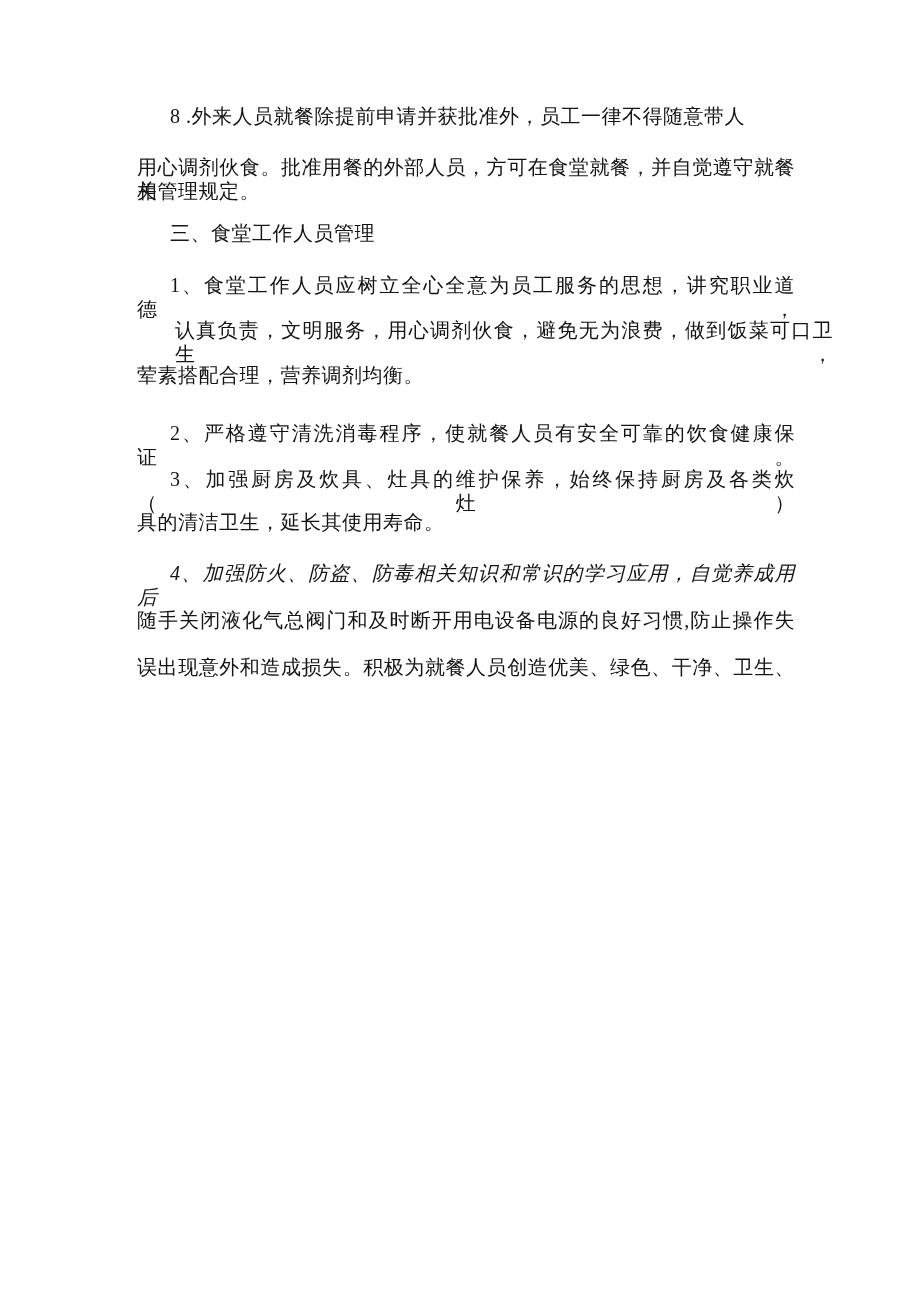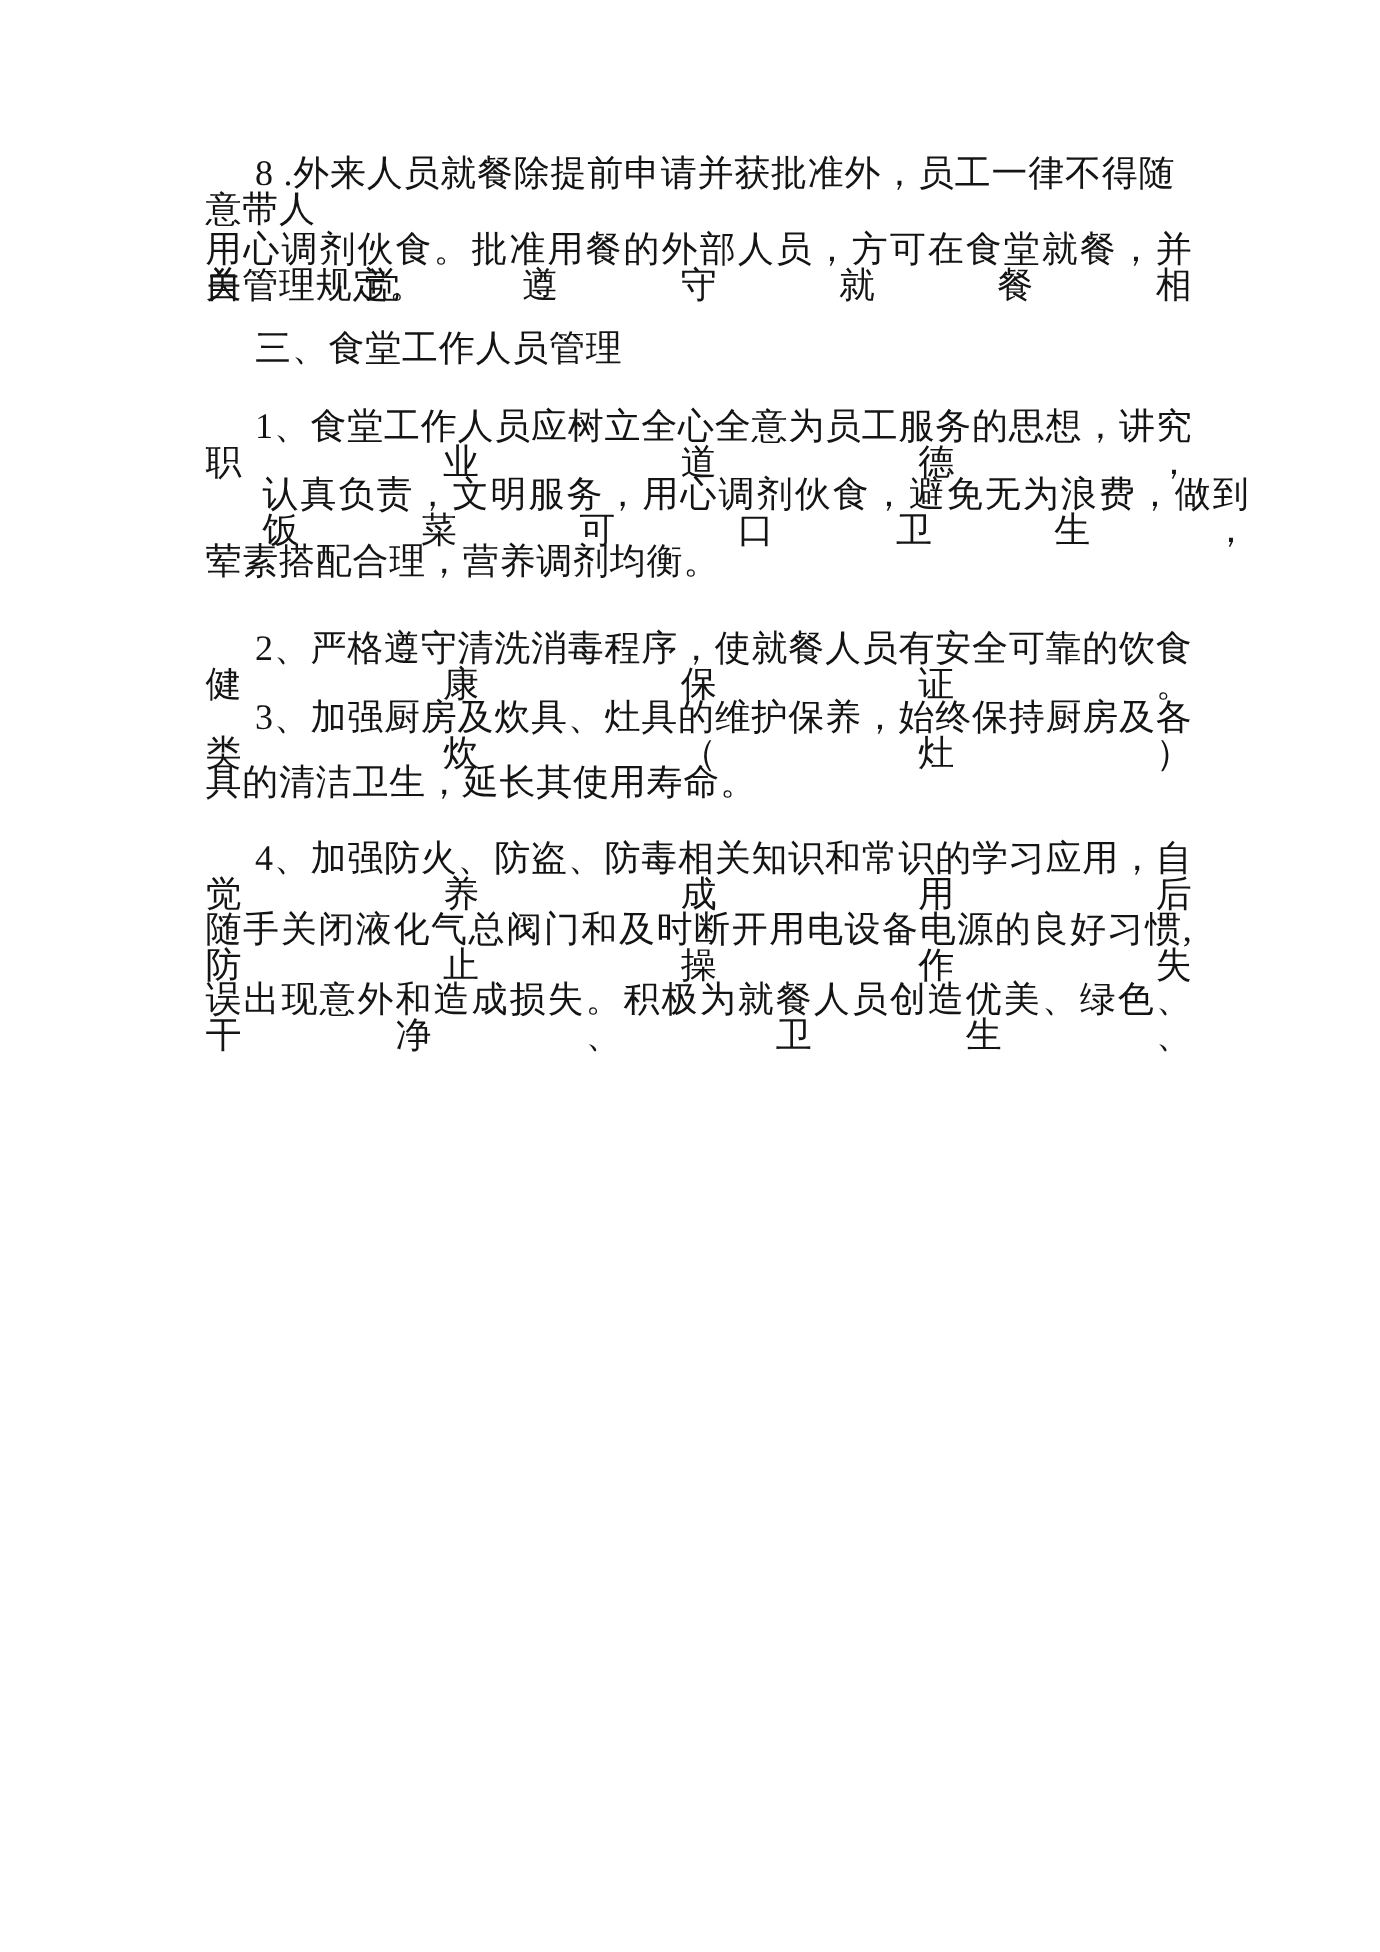--- a/index.html
+++ b/index.html
@@ -21,21 +21,21 @@
     top: 0;
     width: 658px;
     height: 1301px;
   }
   .line {
     position: absolute;
     left: 0;
     width: 658px;
     height: 24px;
     line-height: 24px;
-    font-size: 24px;
+    font-size: 20px;
     color: #141414;
     letter-spacing: 0.5px;
   }
   
   .j {
     text-align: justify;
     text-align-last: justify;
     text-justify: inter-character;
   }
   
@@ -45,21 +45,21 @@
   .l1  { top: 104px; }
   .l2  { top: 155px; }
   .l3  { top: 179px; }
   .l4  { top: 221px; }
   .l5  { top: 273px; }
   .l6  { top: 318px; margin-left: 38px; }
   .l7  { top: 363px; }
   .l8  { top: 391px; margin-top: 30px; }
   .l9  { top: 467px; }
   .l10 { top: 510px; }
-  .l11 { top: 561px; }
+  .l11 { top: 561px; font-style: italic; }
   .l12 { top: 608px; }
   .l13 { top: 655px; }
   .l14 { top: 702px; }
 </style>
 </head>
 <body>
 
 <div class="page">
   <div class="content">
 

